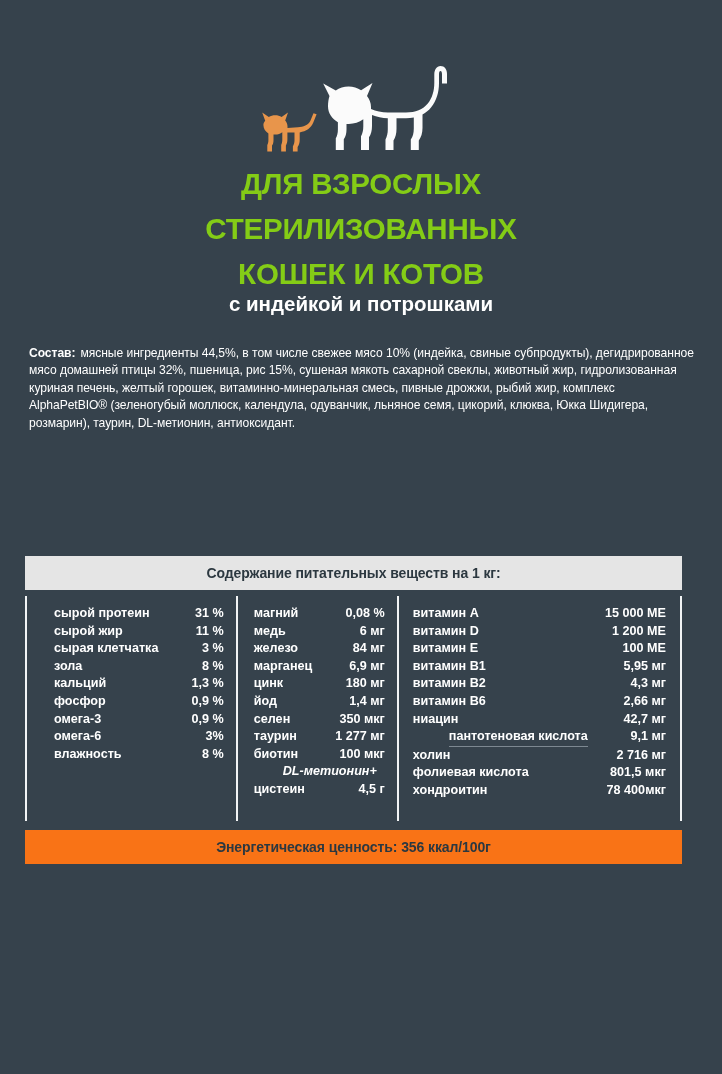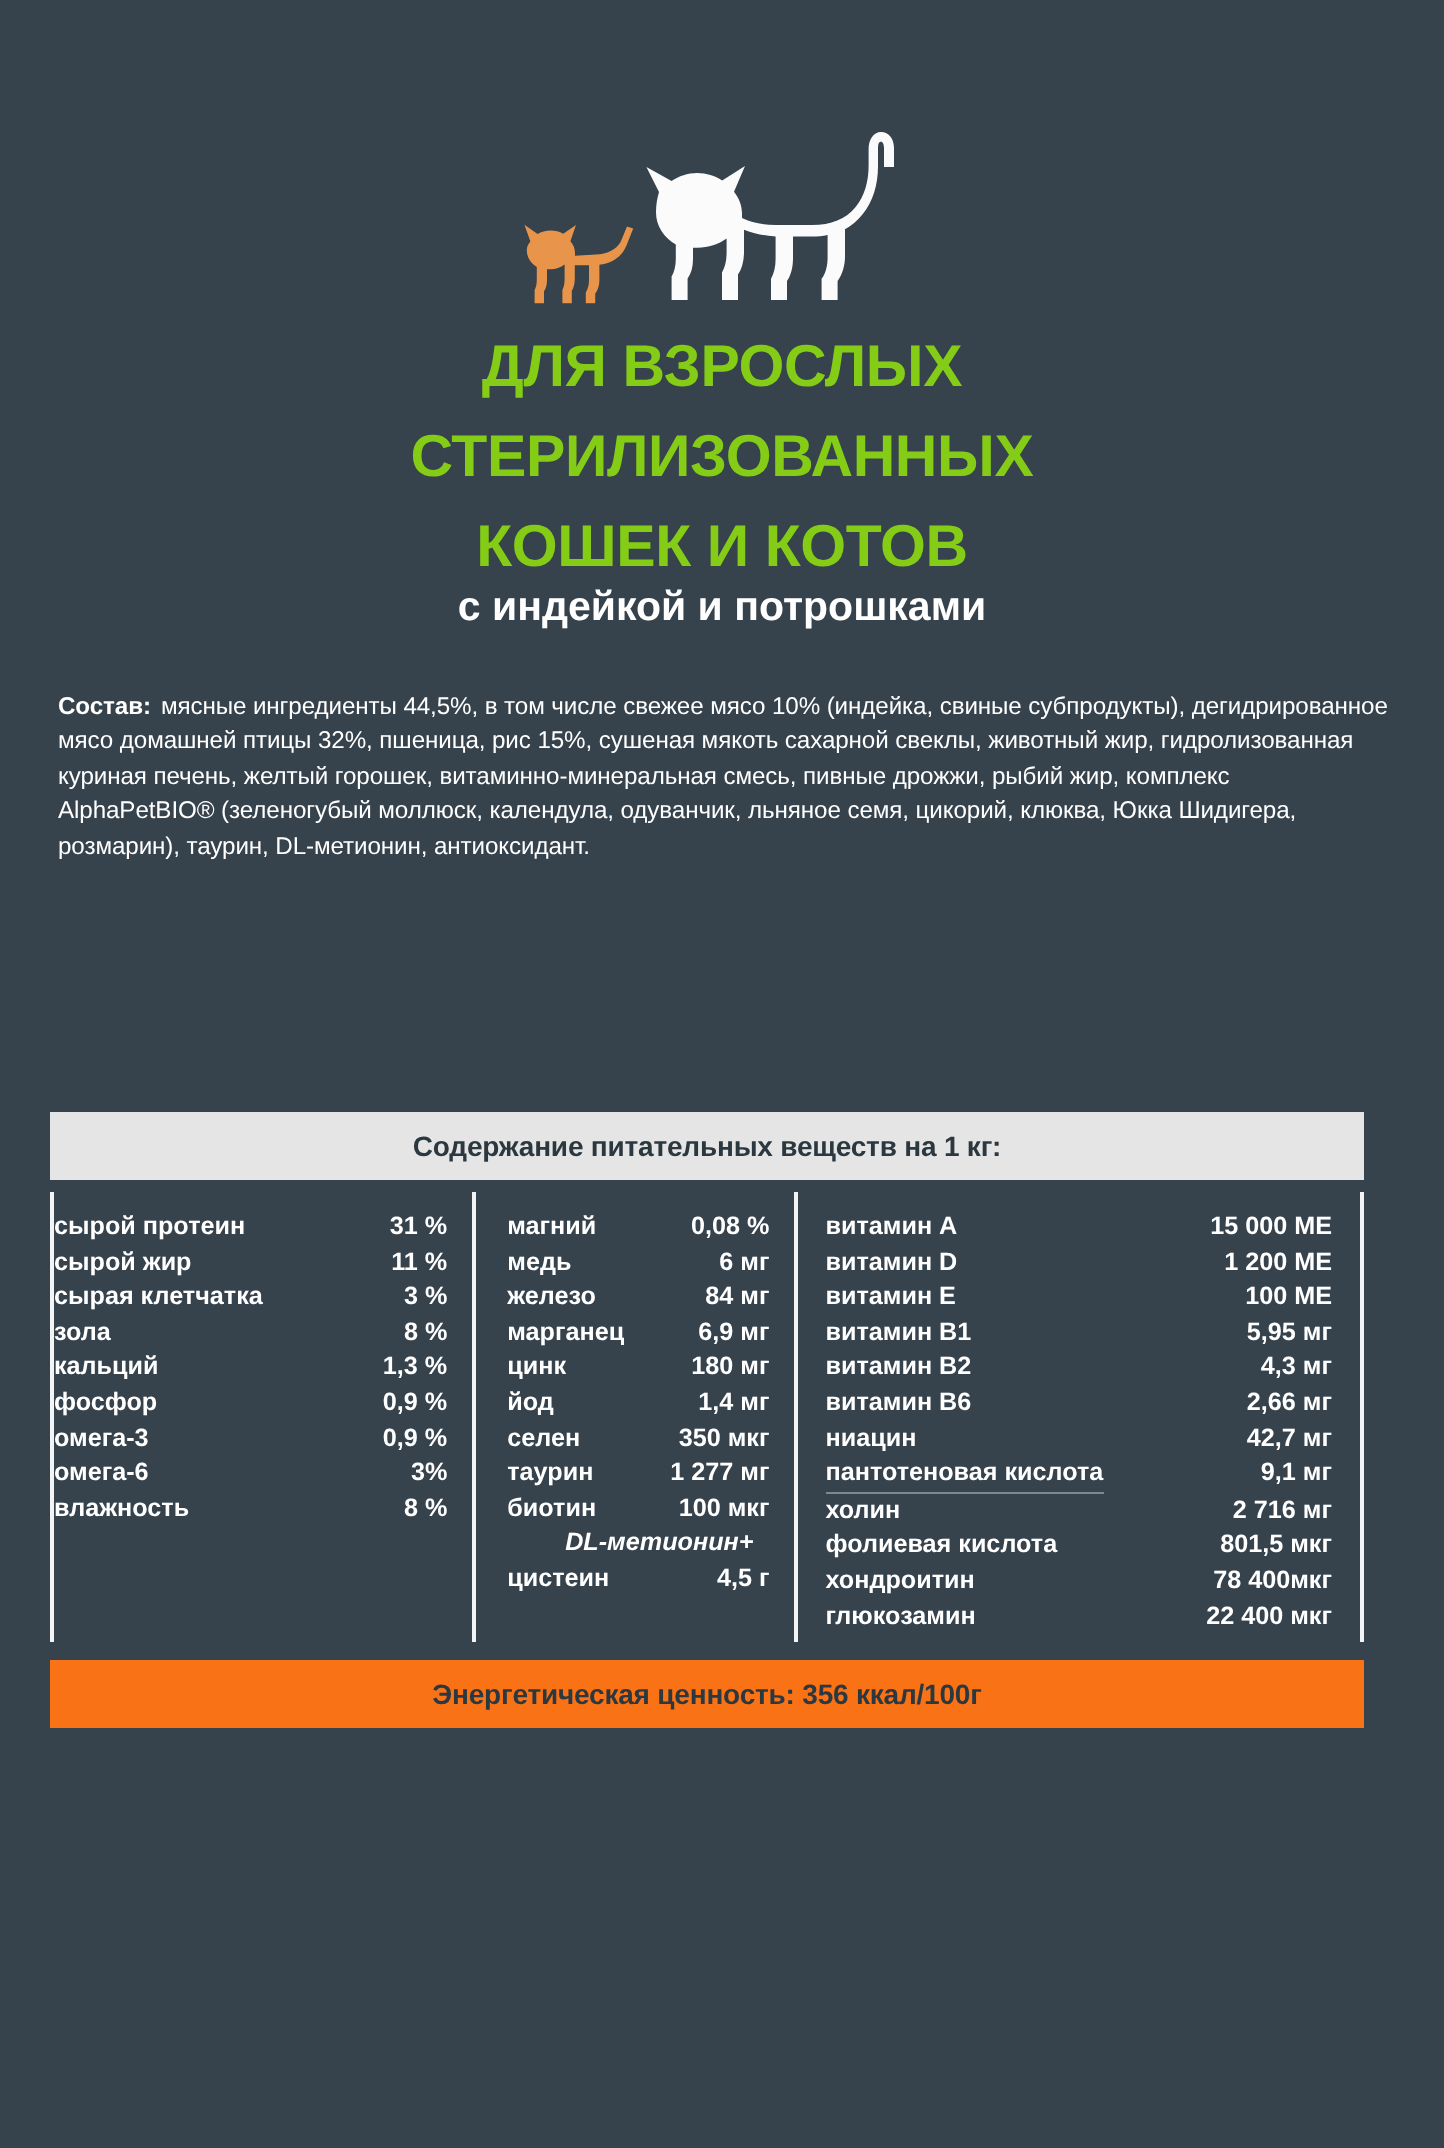--- a/index.html
+++ b/index.html
@@ -106,39 +106,40 @@
     height: 225px;
     display: flex;
     border-left: 2px solid #f2f4f5;
     border-right: 2px solid #f2f4f5;
   }
 
   .col {
     position: relative;
     padding-top: 9px;
   }
-  .col.c1 { width: 210px; padding-right: 12px; }
+  .col.c1 { width: 210px; padding-left: 27px; padding-right: 12px; }
   .col.c2 { width: 162px; padding-left: 16px; padding-right: 12px; border-left: 2px solid #f2f4f5; }
   .col.c3 { width: 285px; padding-left: 14px; padding-right: 14px; border-left: 2px solid #f2f4f5; }
 
   .row {
     display: flex;
     justify-content: space-between;
     align-items: baseline;
     font-weight: 700;
     font-size: 12.6px;
     line-height: 17.6px;
     color: #ffffff;
     white-space: nowrap;
   }
   .row .k { text-align: left; }
   .row .v { text-align: right; padding-left: 8px; }
   .row.underline .k {
     border-bottom: 1px solid #7d8891;
     padding-bottom: 0px;
+    margin-left: 36px;
   }
   .row.continuation { justify-content: flex-end; font-style: italic; }
   .row.continuation .k { flex: 0 0 auto; }
 
   
   .energy-bar {
     position: absolute;
     left: 25px;
     top: 830px;
     width: 657px;
@@ -311,24 +312,20 @@
           <span class="v">2 716 мг</span>
         </div>
       <div class="row">
           <span class="k">фолиевая кислота</span>
           <span class="v">801,5 мкг</span>
         </div>
       <div class="row">
           <span class="k">хондроитин</span>
           <span class="v">78  400мкг</span>
         </div>
-      <div class="row">
-          <span class="k">глюкозамин</span>
-          <span class="v">22 400 мкг</span>
-        </div>
     </div>
 
   </div>
 
   <div class="energy-bar">
     <span class="title">Энергетическая ценность: 356 ккал/100г</span>
   </div>
 
 </div>
 

